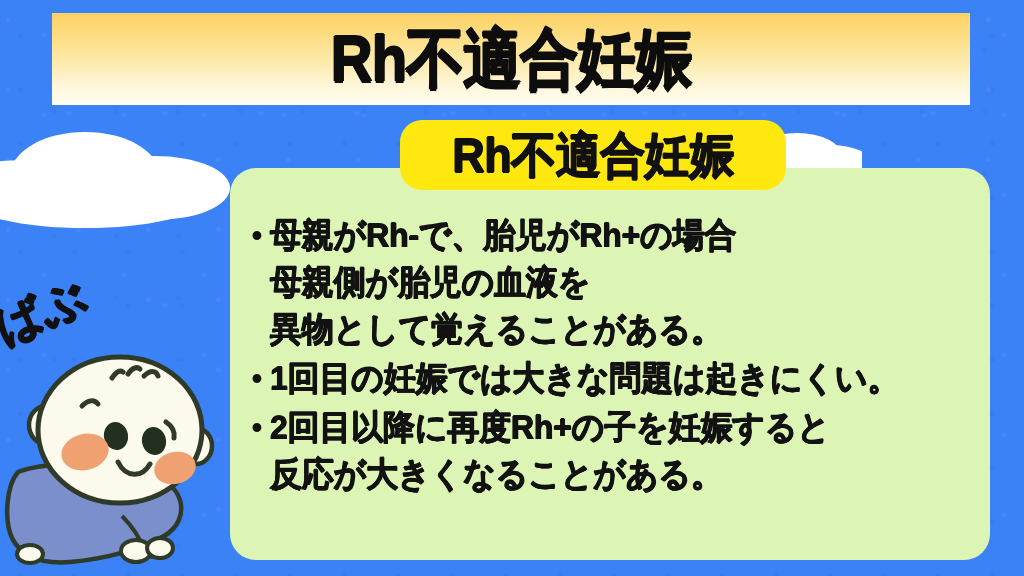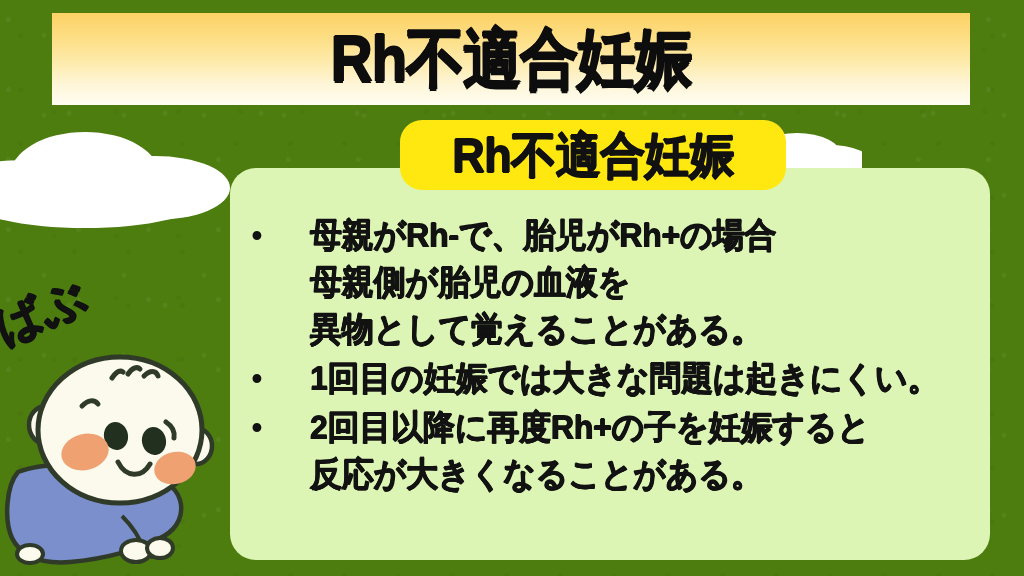--- a/index.html
+++ b/index.html
@@ -10,21 +10,21 @@
     width: 1024px;
     height: 576px;
     overflow: hidden;
     font-family: "Liberation Sans", "DejaVu Sans", sans-serif;
   }
 
   #slide {
     position: relative;
     width: 1024px;
     height: 576px;
-    background: #4d7c0f;
+    background: #3b82f6;
     overflow: hidden;
   }
 
   
   .sky-texture {
     position: absolute;
     inset: 0;
     background-image:
       radial-gradient(circle at 12% 28%, rgba(255,255,255,0.055) 0 2px, transparent 3px),
       radial-gradient(circle at 38% 66%, rgba(0,0,0,0.035) 0 2px, transparent 3px),
@@ -143,21 +143,20 @@
     flex: 0 0 auto;
     width: 26px;
     font-size: 31px;
     font-weight: 900;
     color: #111;
     line-height: 47px;
     text-align: center;
   }
   .bullet-lines {
     flex: 1 1 auto;
-    margin-left: 40px;
   }
   .bullet-line {
     font-size: 32px;
     font-weight: 900;
     color: #121212;
     line-height: 47px;
     letter-spacing: -0.2px;
     white-space: nowrap;
     transform: scaleY(1.06);
     transform-origin: left center;

